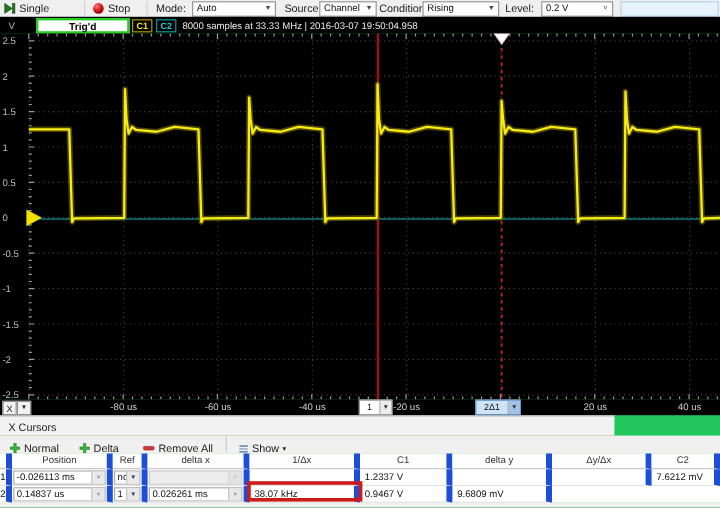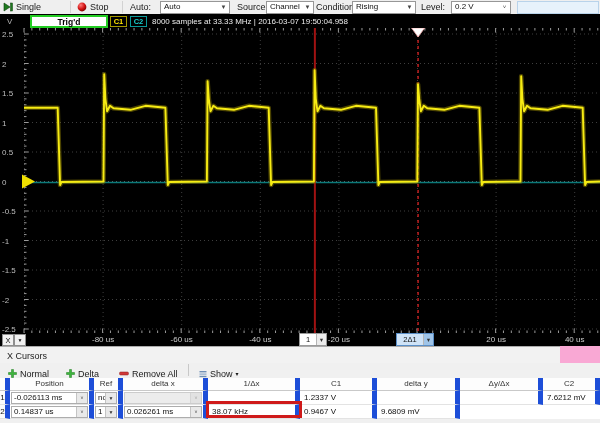--- a/index.html
+++ b/index.html
@@ -1,17 +1,17 @@
 <!DOCTYPE html>
 <html><head>
 <meta charset="utf-8">
 <style>
   html,body{margin:0;padding:0;background:#d8d8d8;}
   .screen{position:relative;width:600px;height:423px;font-family:"Liberation Sans",sans-serif;
-          background:#f9a8d4;overflow:hidden;-webkit-font-smoothing:antialiased;}
+          background:#22c55e;overflow:hidden;-webkit-font-smoothing:antialiased;}
   
   .toolbar{position:absolute;left:0;top:0;width:600px;height:14px;background:#efefef;
            border-bottom:1px solid #cfcfcf;font-size:9px;color:#1a1a1a;}
   .tb-item{position:absolute;top:0;height:14px;display:flex;align-items:center;gap:3px;}
   .tb-sep{position:absolute;top:1px;width:1px;height:12px;background:#d2d2d2;}
   .combo{position:absolute;top:1px;height:11px;background:#fff;border:1px solid #979797;
          display:flex;font-size:8px;color:#111;}
   .combo .cval{flex:1;padding-left:3px;white-space:nowrap;overflow:hidden;}
   .combo .carr{width:11px;text-align:center;font-size:6px;color:#444;line-height:11px;}
   .extra-field{position:absolute;top:1px;height:11px;background:#e7f2fb;border:1px solid #b9d3ea;}
@@ -34,21 +34,21 @@
           font-size:7.5px;color:#111;display:flex;align-items:center;justify-content:center;}
   .xa-label{position:absolute;top:2px;font-size:8px;color:#cdcdcd;white-space:nowrap;transform:translateX(-50%);}
   .cur-box{position:absolute;top:0;height:11px;border:1px solid #9a9a9a;background:#fff;
            display:flex;align-items:stretch;font-size:7.5px;color:#111;}
   .cur-box .cb-lab{flex:1;display:flex;align-items:center;justify-content:center;padding:0 2px;}
   .cur-box .cb-arr{width:9px;border-left:1px solid #b5b5b5;display:flex;align-items:center;
                    justify-content:center;font-size:5.5px;color:#333;background:#ececec;}
   .cur-box.selected{background:#cfe3f7;border-color:#5a8fc8;}
   .cur-box.selected .cb-arr{background:#9fc4e8;}
   
-  .panel-title{position:absolute;left:0;top:346px;width:560px;height:16px;background:#f2f2f2;
+  .panel-title{position:absolute;left:0;top:346px;width:512px;height:16px;background:#f2f2f2;
                border-top:1px solid #ababab;border-bottom:5px solid #a16207;
                font-size:9px;color:#222;}
   .panel-title span{position:absolute;left:7px;top:4px;}
   .panel-btns{position:absolute;left:0;top:363px;width:600px;height:15px;background:#f0f0f0;}
   .pbtn{position:absolute;top:4px;height:13px;display:flex;align-items:center;gap:3px;
         font-size:9px;color:#1a1a1a;padding:0 3px;cursor:default;}
   .pb-sep{position:absolute;top:1px;width:1px;height:12px;background:#c8c8c8;}
   
   .ctable{position:absolute;left:0;top:378px;width:600px;background:#fff;}
   .t-row{display:grid;grid-template-columns:10px 84px 29px 85px 92px 77px 83px 83px 57px;}
@@ -91,21 +91,21 @@
               <stop offset="60%" stop-color="#d21212"></stop>
               <stop offset="100%" stop-color="#7a0404"></stop>
         </radialGradient>
           </defs>
         <circle cx="5" cy="5" r="4.4" fill="url(#rg)"></circle>
       </svg>
       <span>Stop</span>
     </div>
     <div class="tb-sep" style="left:122px;"></div>
     <div class="tb-item" style="left:130px;">
-      <span>Auto:</span>
+      <span>Mode:</span>
       </div>
     <div class="combo" style="left:160px;width:68px;">
       <span class="cval">Auto</span>
       <span class="carr">▼</span>
     </div>
     <div class="tb-item" style="left:237px;">
       <span>Source:</span>
       </div>
     <div class="combo" style="left:266px;width:46px;">
       <span class="cval">Channel 1</span>

